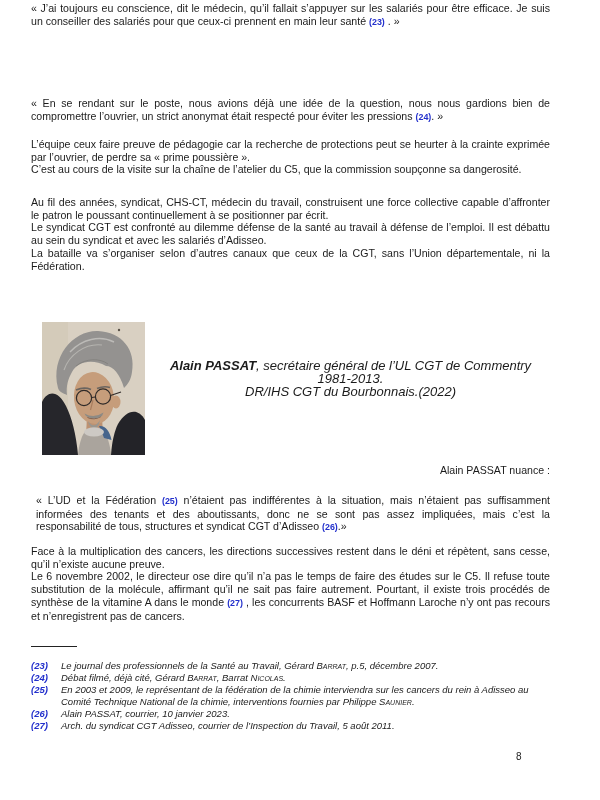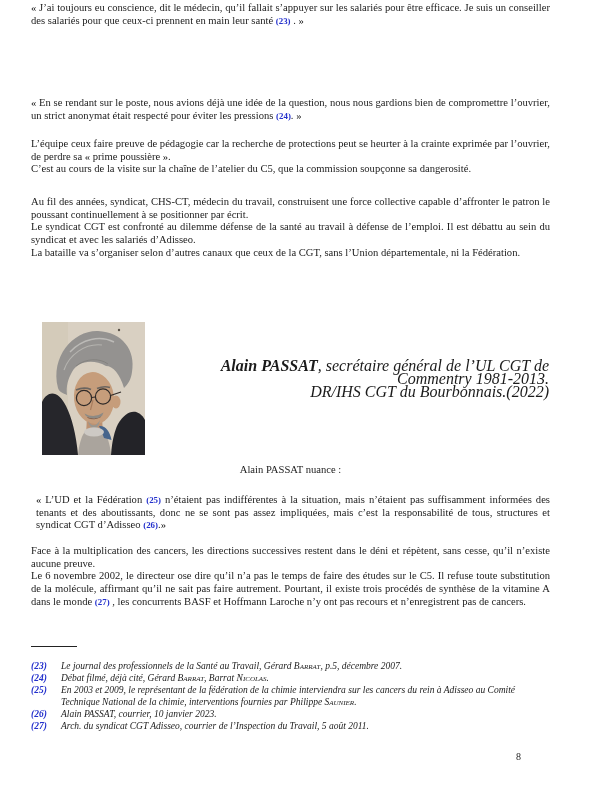--- a/index.html
+++ b/index.html
@@ -1,49 +1,49 @@
 <!DOCTYPE html>
 <html style="--accent: #2330cc;"><head>
 <meta charset="utf-8">
 <style>
   html,body{margin:0;padding:0;background:#ffffff;}
   .page{
     position:relative;
     width:579px;height:800px;
     background:#ffffff;
-    font-family:Liberation Serif, serif;
+    font-family:Liberation Sans, sans-serif;
     color:#1b1b1b;
     overflow:hidden;
   }
   .blk{
     position:absolute;left:31px;right:29px;margin:0;
     font-size:10.6px;line-height:12.7px;
     text-align:justify;
     hyphens:manual;
   }
   .b1{top:2px}
   .b2{top:46px}
   .b3{top:97px}
   .b4{top:138px}
   .b5{top:196px}
-  .b6{top:464px;text-align:center}
+  .b6{top:464px;text-align:right}
   .b7{top:494px;left:36px}
   .b8{top:545px}
   .i{font-style:italic}
   .bi{font-weight:bold;font-style:italic}
   .sc{font-variant:small-caps}
   .ref{color:var(--accent,#2330cc);font-weight:bold;font-size:8.9px;}
   .photo{
     position:absolute;left:42px;top:322px;width:103px;height:133px;margin:0;
   }
   .photo svg{display:block;width:100%;height:100%}
   .caption{
     position:absolute;left:152px;top:359px;right:30px;
-    font-size:16px;line-height:13px;font-style:italic;
-    text-align:right;
+    font-size:13px;line-height:13px;font-style:italic;
+    text-align:center;
   }
   .footrule{
     position:absolute;left:31px;top:646px;width:46px;height:0;
     border-top:1px solid #222;
   }
   .footnotes{
     position:absolute;left:31px;right:29px;top:660px;
     font-size:9.5px;line-height:12.1px;font-style:italic;
   }
   .fn{display:flex;}

